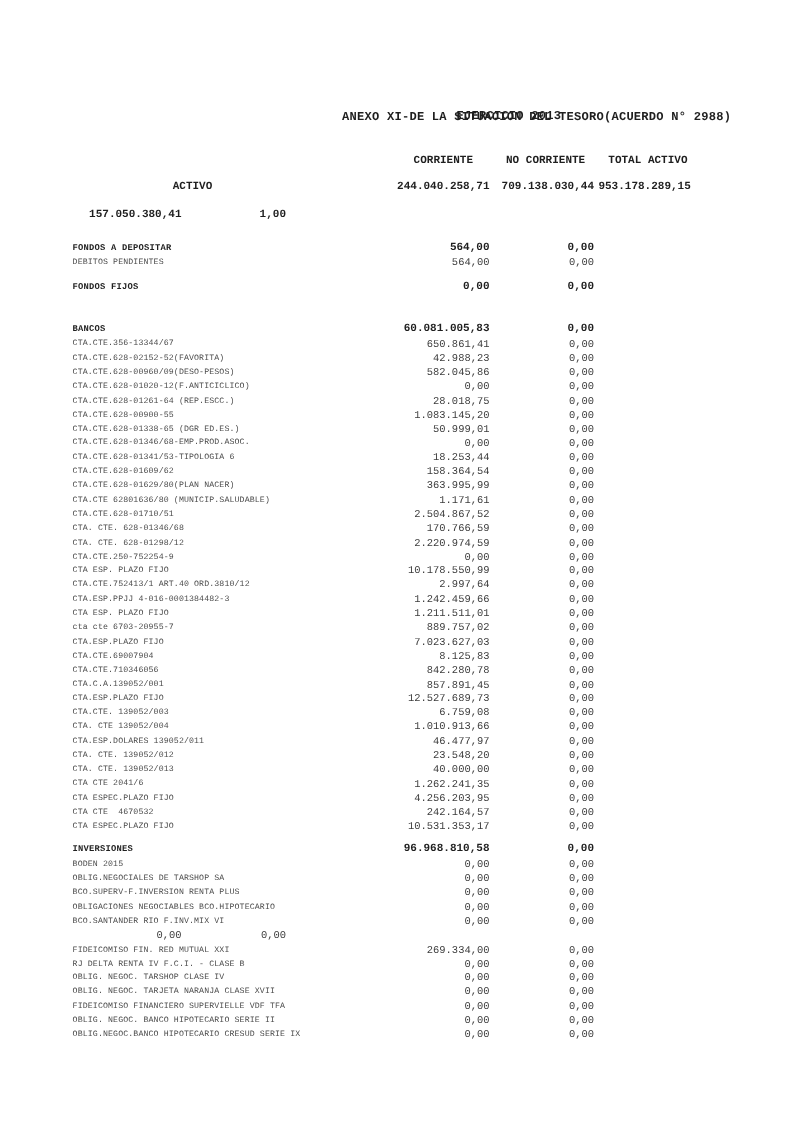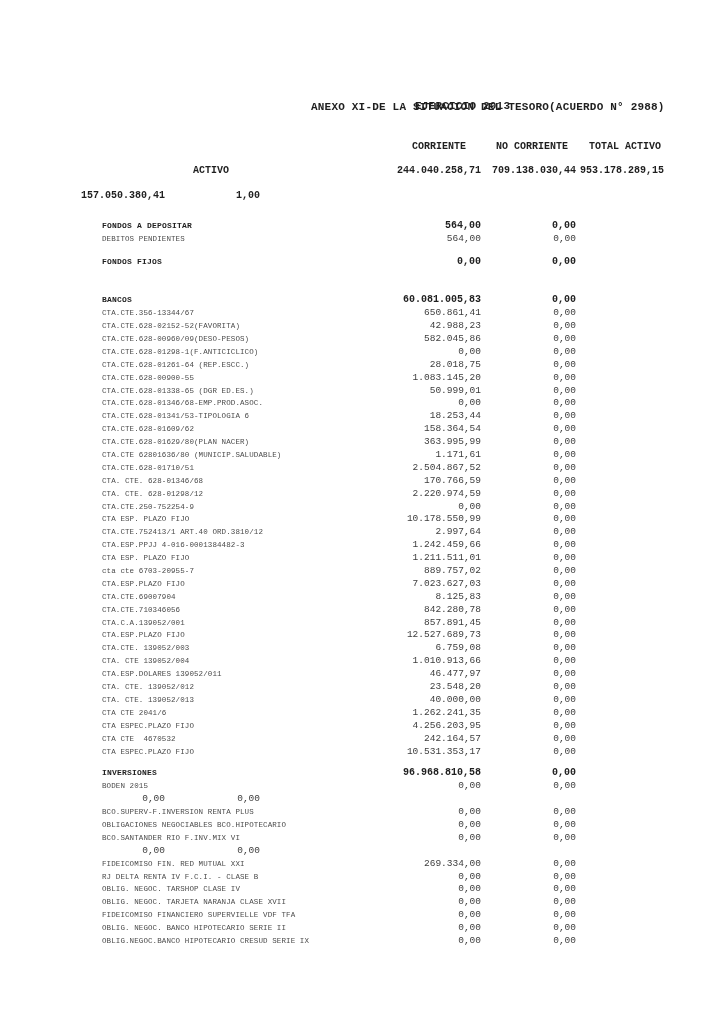--- a/index.html
+++ b/index.html
@@ -15,21 +15,21 @@
   .title-line {
     position: absolute; font-weight: bold; font-size: 11px;
     color: #1f1f1f; white-space: pre; letter-spacing: 0.2px;
   }
   #title1 { top: 76px; left: 415px; margin-top: 24px; }
   #title2 { top: 101px; left: 311px; }
 
   .table { position: absolute; top: 141px; left: 66px; width: 600px; }
 
   .row { display: flex; height: 12.9px; line-height: 12.9px; align-items: flex-end; }
-  .cell-label { width: 280px; flex: none; white-space: pre; overflow: visible; margin-left: 36px; }
+  .cell-label { width: 280px; flex: none; white-space: pre; overflow: visible; }
   .c1 { width: 99px; flex: none; text-align: right; white-space: pre; }
   .c2 { width: 95px; flex: none; text-align: right; white-space: pre; margin-top: 44px; }
   .c3 { width: 88px; flex: none; text-align: right; white-space: pre; }
 
   .hdr-row .hdr { font-weight: bold; font-size: 10px; color: #1f1f1f; }
   .pr15 { padding-right: 15px; }
   .pr8  { padding-right: 8px; }
   .pr3  { padding-right: 3px; }
 
   .activo-row { margin-top: 11px; }
@@ -120,21 +120,21 @@
             <div class="c2 detail-num">0,00</div>
             <div class="c3"></div>
           </div>
           <div class="row">
             <div class="cell-label detail-label">CTA.CTE.628-00960/09(DESO-PESOS)</div>
             <div class="c1 detail-num">582.045,86</div>
             <div class="c2 detail-num">0,00</div>
             <div class="c3"></div>
           </div>
           <div class="row">
-            <div class="cell-label detail-label">CTA.CTE.628-01298-1(F.ANTICICLICO)</div>
+            <div class="cell-label detail-label">CTA.CTE.628-01020-12(F.ANTICICLICO)</div>
             <div class="c1 detail-num">0,00</div>
             <div class="c2 detail-num">0,00</div>
             <div class="c3"></div>
           </div>
           <div class="row">
             <div class="cell-label detail-label">CTA.CTE.628-01261-64 (REP.ESCC.)</div>
             <div class="c1 detail-num">28.018,75</div>
             <div class="c2 detail-num">0,00</div>
             <div class="c3"></div>
           </div>
@@ -326,20 +326,21 @@
             <div class="c2 num-bold">0,00</div>
             <div class="c3"></div>
           </div>
           <div class="row">
             <div class="cell-label detail-label">BODEN 2015</div>
             <div class="c1 detail-num">0,00</div>
             <div class="c2 detail-num">0,00</div>
             <div class="c3"></div>
           </div>
           <div class="row">
+            <div class="cell-label detail-label">OBLIG.NEGOCIALES DE TARSHOP SA</div>
             <div class="c1 detail-num">0,00</div>
             <div class="c2 detail-num">0,00</div>
             <div class="c3"></div>
           </div>
           <div class="row">
             <div class="cell-label detail-label">BCO.SUPERV-F.INVERSION RENTA PLUS</div>
             <div class="c1 detail-num">0,00</div>
             <div class="c2 detail-num">0,00</div>
             <div class="c3"></div>
           </div>

